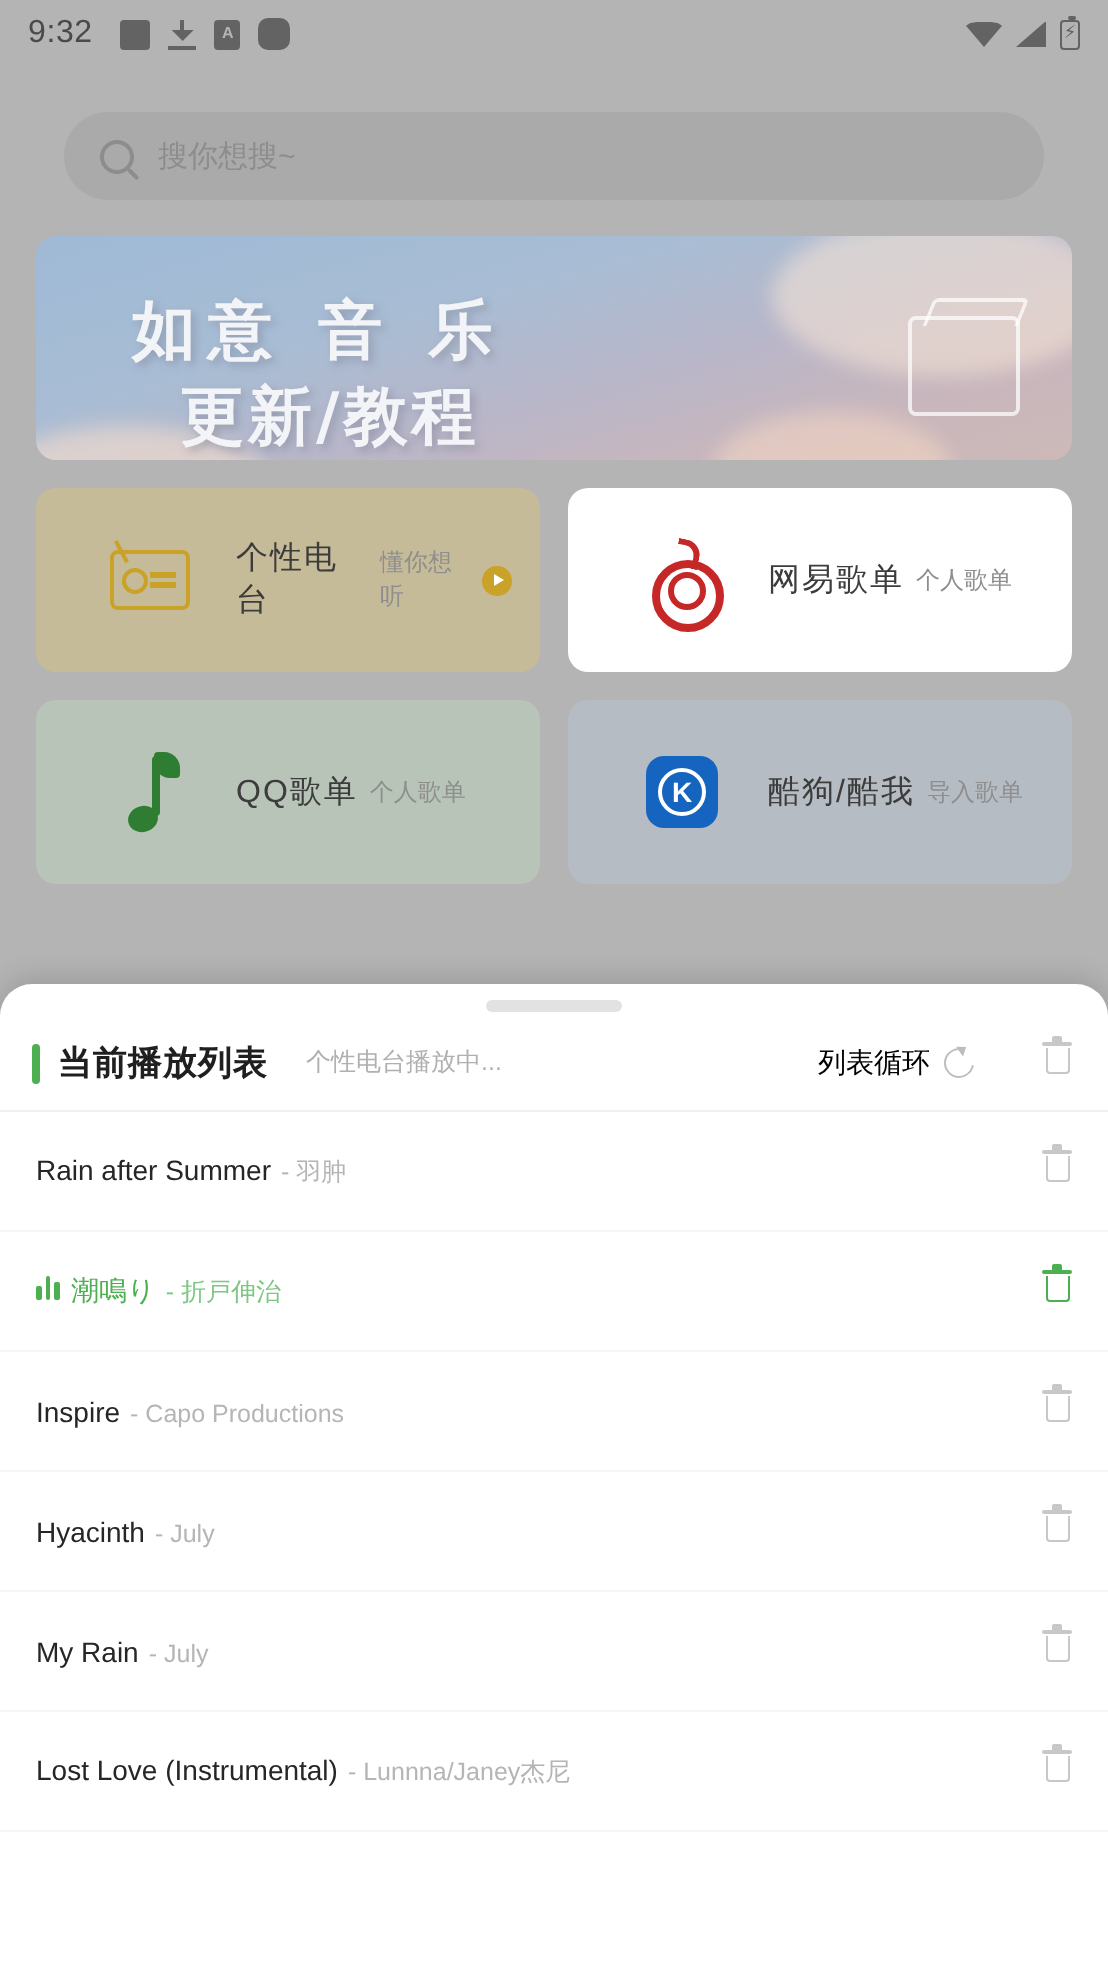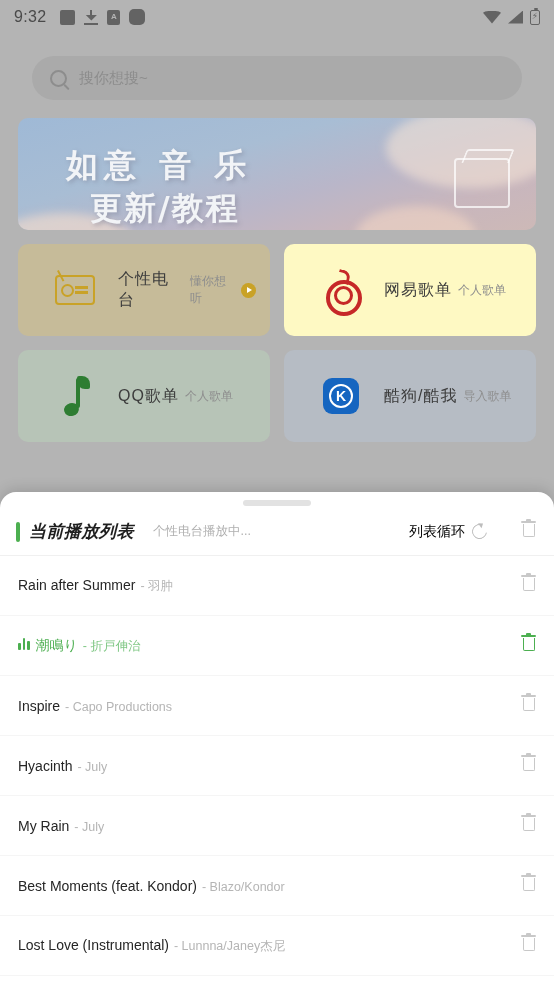--- a/index.html
+++ b/index.html
@@ -157,21 +157,21 @@
     width:68px; height:6px; border-radius:3px;
     background:#e2e2e2;
     margin:8px auto 0 auto;
   }
   #sheet-header {
     display:flex; align-items:center;
     padding:14px 18px 12px 16px;
     border-bottom:1px solid #f0f0f0;
   }
   #accent-bar { width:4px; height:20px; background:#4caf50; border-radius:2px; flex:none; }
-  #sheet-title { font-size:17px; font-weight:bold; color:#1f1f1f; margin-left:9px; letter-spacing:.5px;font-style:italic; }
+  #sheet-title { font-size:17px; font-weight:bold; color:#1f1f1f; margin-left:9px; letter-spacing:.5px; }
   #sheet-subtitle { font-size:12.5px; color:#b0b0b0; margin-left:19px; }
   #loop-control { margin-left:auto; display:flex; align-items:center; gap:7px; }
   #loop-label { font-size:14px; color:#000000; }
   #loop-icon { width:15px; height:15px; border:1.6px solid #bdbdbd; border-radius:50%;
                border-right-color:transparent; position:relative; transform:rotate(-35deg); }
   #loop-icon:after { content:""; position:absolute; right:-1px; top:-1px;
                      border-left:4px solid #bdbdbd; border-top:3px solid transparent;
                      border-bottom:3px solid transparent; }
   #clear-all-button { margin-left:34px; }
   .trash-icon { width:15px; height:17px; position:relative; display:inline-block; }
@@ -253,21 +253,21 @@
       </div>
       <div class="card-texts">
         <span class="card-title">个性电台</span>
         <span class="card-sub">
           <span>懂你想听</span>
           <span class="play-badge"></span>
         </span>
       </div>
     </div>
 
-    <div class="feature-card" style="background:#fef9c3">
+    <div class="feature-card" style="background:#ffffff">
       <div class="card-icon-wrap">
         <span class="netease-icon">
             <span class="netease-hook"></span>
           </span>
       </div>
       <div class="card-texts">
         <span class="card-title">网易歌单</span>
         <span class="card-sub">
           <span>个人歌单</span>
         </span>
@@ -360,26 +360,19 @@
       </div>
       <div class="playlist-row">
         <div class="row-text">
           <span class="row-title">My Rain</span>
           <span class="row-artist">- July</span>
         </div>
         <span class="row-action"><span class="trash-icon"><span class="lid"></span><span class="body"></span></span></span>
       </div>
       <div class="playlist-row">
         <div class="row-text">
-          <span class="row-title">Best Moments (feat. Kondor)</span>
-          <span class="row-artist">- Blazo/Kondor</span>
-        </div>
-        <span class="row-action"><span class="trash-icon"><span class="lid"></span><span class="body"></span></span></span>
-      </div>
-      <div class="playlist-row">
-        <div class="row-text">
           <span class="row-title">Lost Love (Instrumental)</span>
           <span class="row-artist">- Lunnna/Janey杰尼</span>
         </div>
         <span class="row-action"><span class="trash-icon"><span class="lid"></span><span class="body"></span></span></span>
       </div>
     </div>
 </div>
 
 </body></html>

